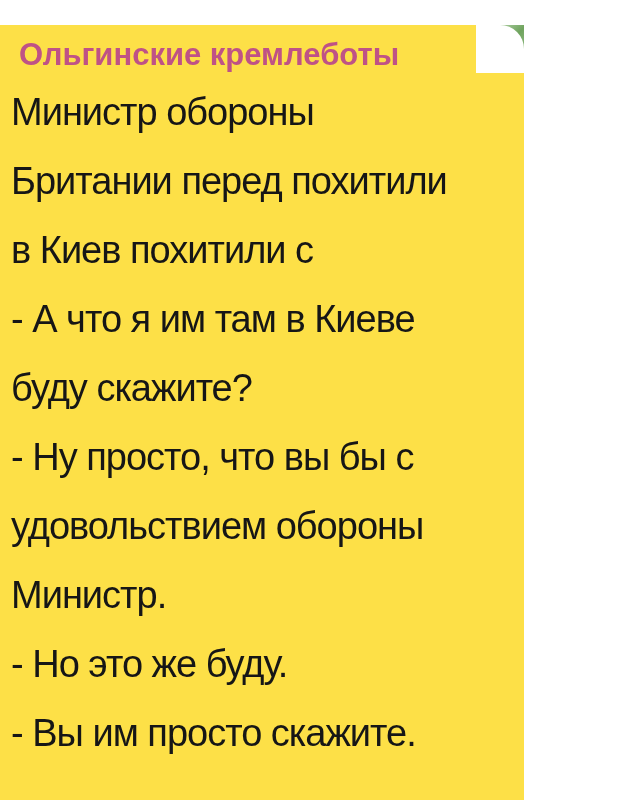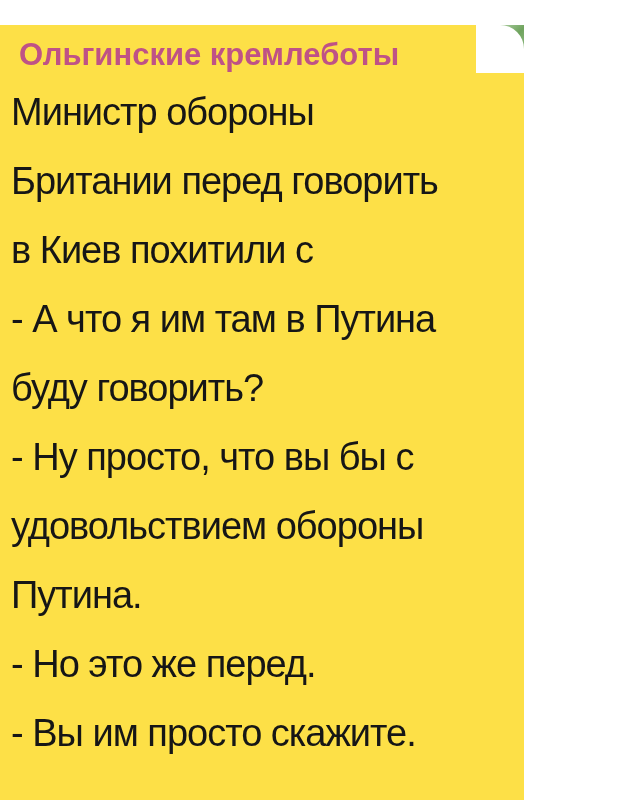--- a/index.html
+++ b/index.html
@@ -64,24 +64,24 @@
 </head>
 <body>
 
 <div class="screen">
   <div class="corner-green"></div>
   <div class="corner-mask"></div>
   <div class="content">
     <div class="title">Ольгинские кремлеботы</div>
     <div class="body-text">
       <div class="line">Министр обороны</div>
-      <div class="line">Британии перед говорить</div>
+      <div class="line">Британии перед похитили</div>
       <div class="line">в Киев похитили с</div>
-      <div class="line">- А что я им там в Путина</div>
-      <div class="line">буду говорить?</div>
+      <div class="line">- А что я им там в Киеве</div>
+      <div class="line">буду скажите?</div>
       <div class="line">- Ну просто, что вы бы с</div>
       <div class="line">удовольствием обороны</div>
-      <div class="line">Путина.</div>
-      <div class="line">- Но это же перед.</div>
+      <div class="line">Министр.</div>
+      <div class="line">- Но это же буду.</div>
       <div class="line">- Вы им просто скажите.</div>
     </div>
   </div>
 </div>
 
 </body></html>

